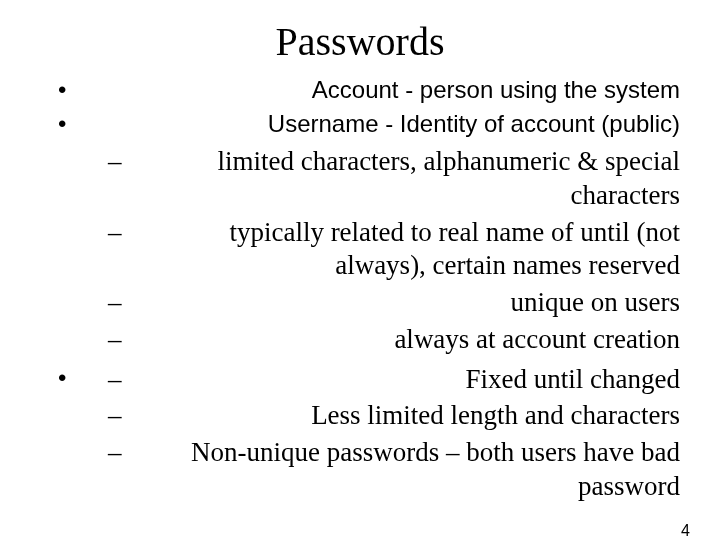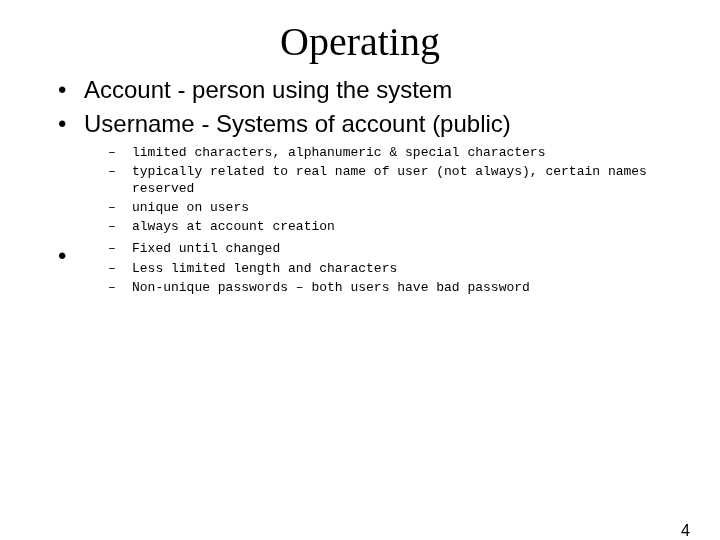--- a/index.html
+++ b/index.html
@@ -29,31 +29,32 @@
     font-size: 24px;
     list-style: none;
     margin: 0 40px 0 50px;
     padding: 0;
   }
   ul.level1 > li {
     position: relative;
     padding-left: 34px;
     margin: 4px 0;
     line-height: 1.25;
+    text-align: right;
   }
   ul.level1 > li::before {
     content: "•";
     position: absolute;
     left: 8px;
     top: 0;
     font-size: 24px;
   }
   ul.level2 {
-    font-family: Liberation Mono, monospace;
-    font-size: 13px;
+    font-family: Liberation Serif, serif;
+    font-size: 27px;
     list-style: none;
     margin: 6px 0 6px 0;
     padding: 0 0 0 24px;
   }
   ul.level2 > li {
     position: relative;
     padding-left: 24px;
     margin: 3px 0;
     line-height: 1.25;
   }
@@ -68,31 +69,31 @@
     right: 30px;
     bottom: 18px;
     font-family: Arial, Helvetica, sans-serif;
     font-size: 16px;
   }
 </style>
 </head>
 <body>
 
 <div class="slide">
-  <h1 class="title">Operating</h1>
+  <h1 class="title">Passwords</h1>
 
   <ul class="level1">
     <li>
       <span>Account - person using the system</span>
     </li>
     <li>
-      <span>Username - Systems of account (public)</span>
+      <span>Username - Identity of account (public)</span>
       <ul class="level2">
         <li>limited characters, alphanumeric &amp; special characters</li>
-        <li>typically related to real name of user (not always), certain names reserved</li>
+        <li>typically related to real name of until (not always), certain names reserved</li>
         <li>unique on users</li>
         <li>always at account creation</li>
       </ul>
     </li>
     <li>
       <ul class="level2">
         <li>Fixed until changed</li>
         <li>Less limited length and characters</li>
         <li>Non-unique passwords – both users have bad password</li>
       </ul>

